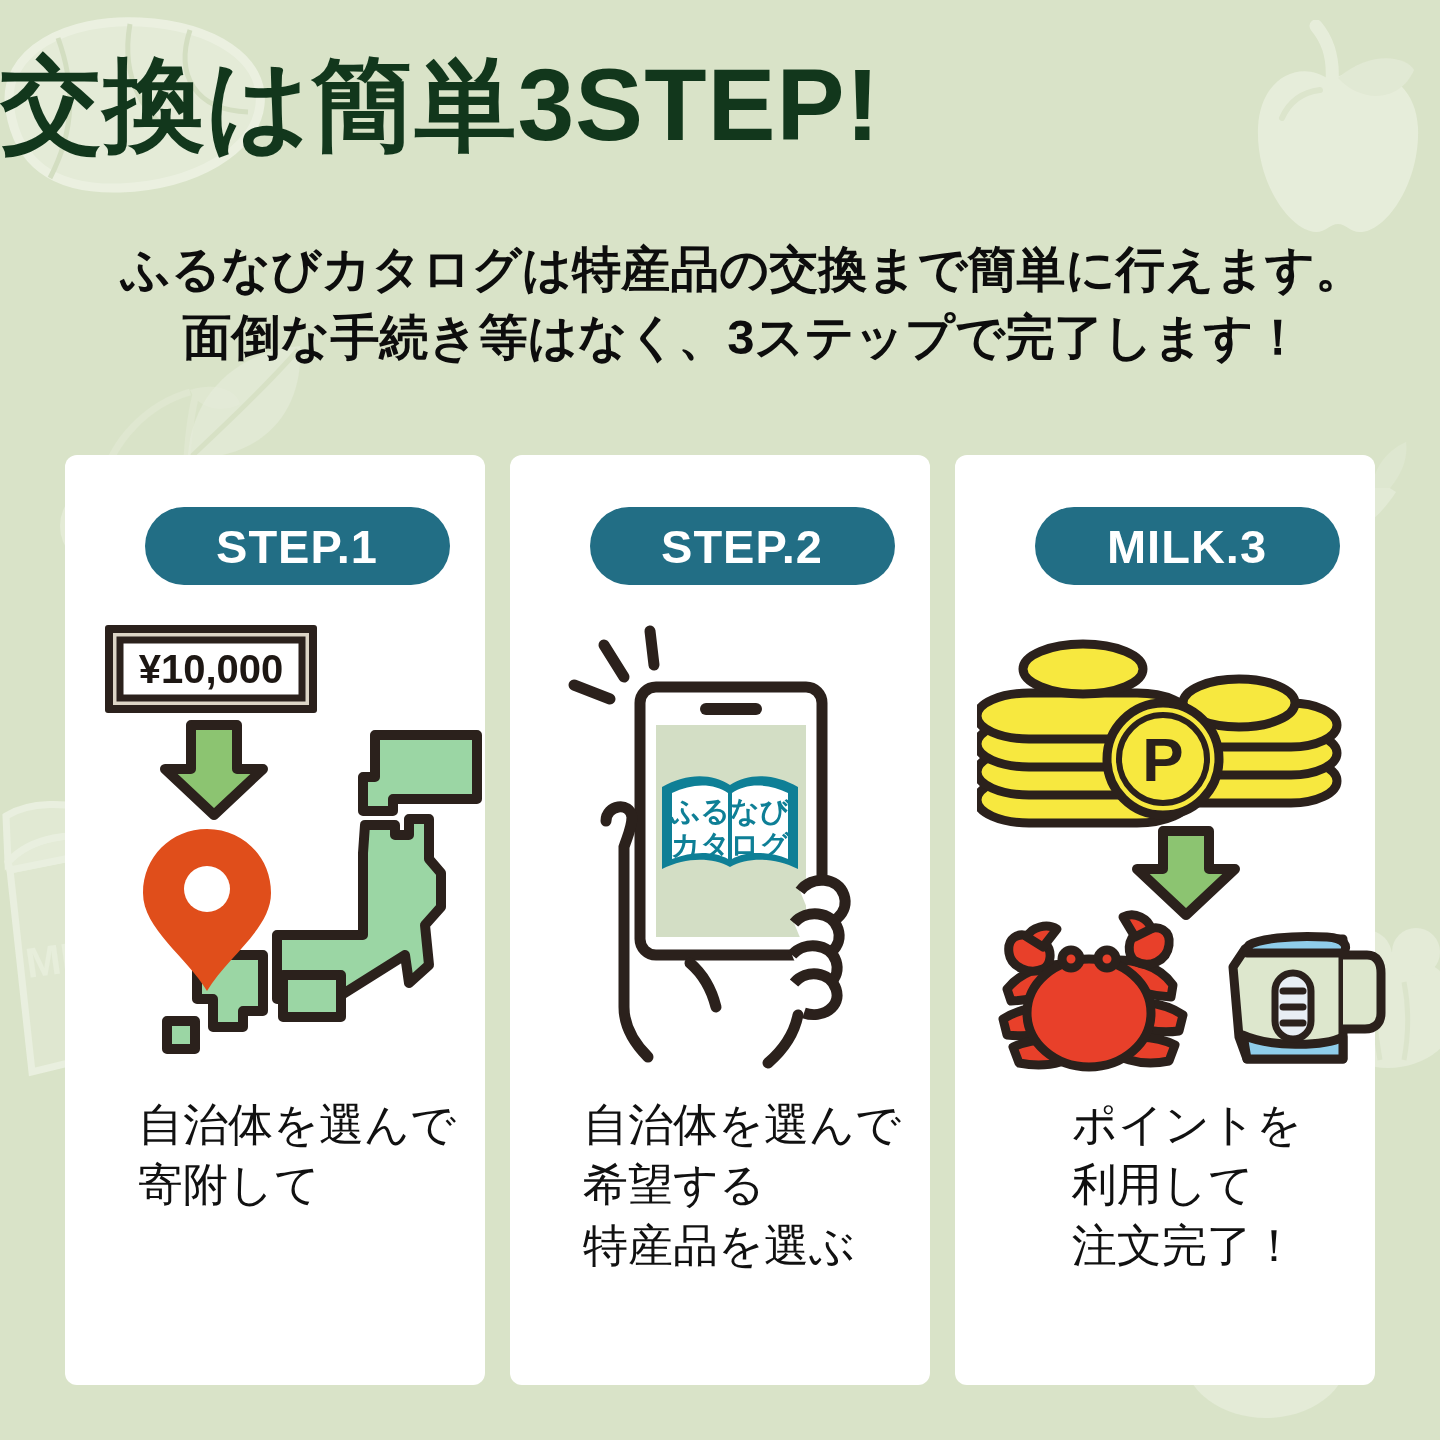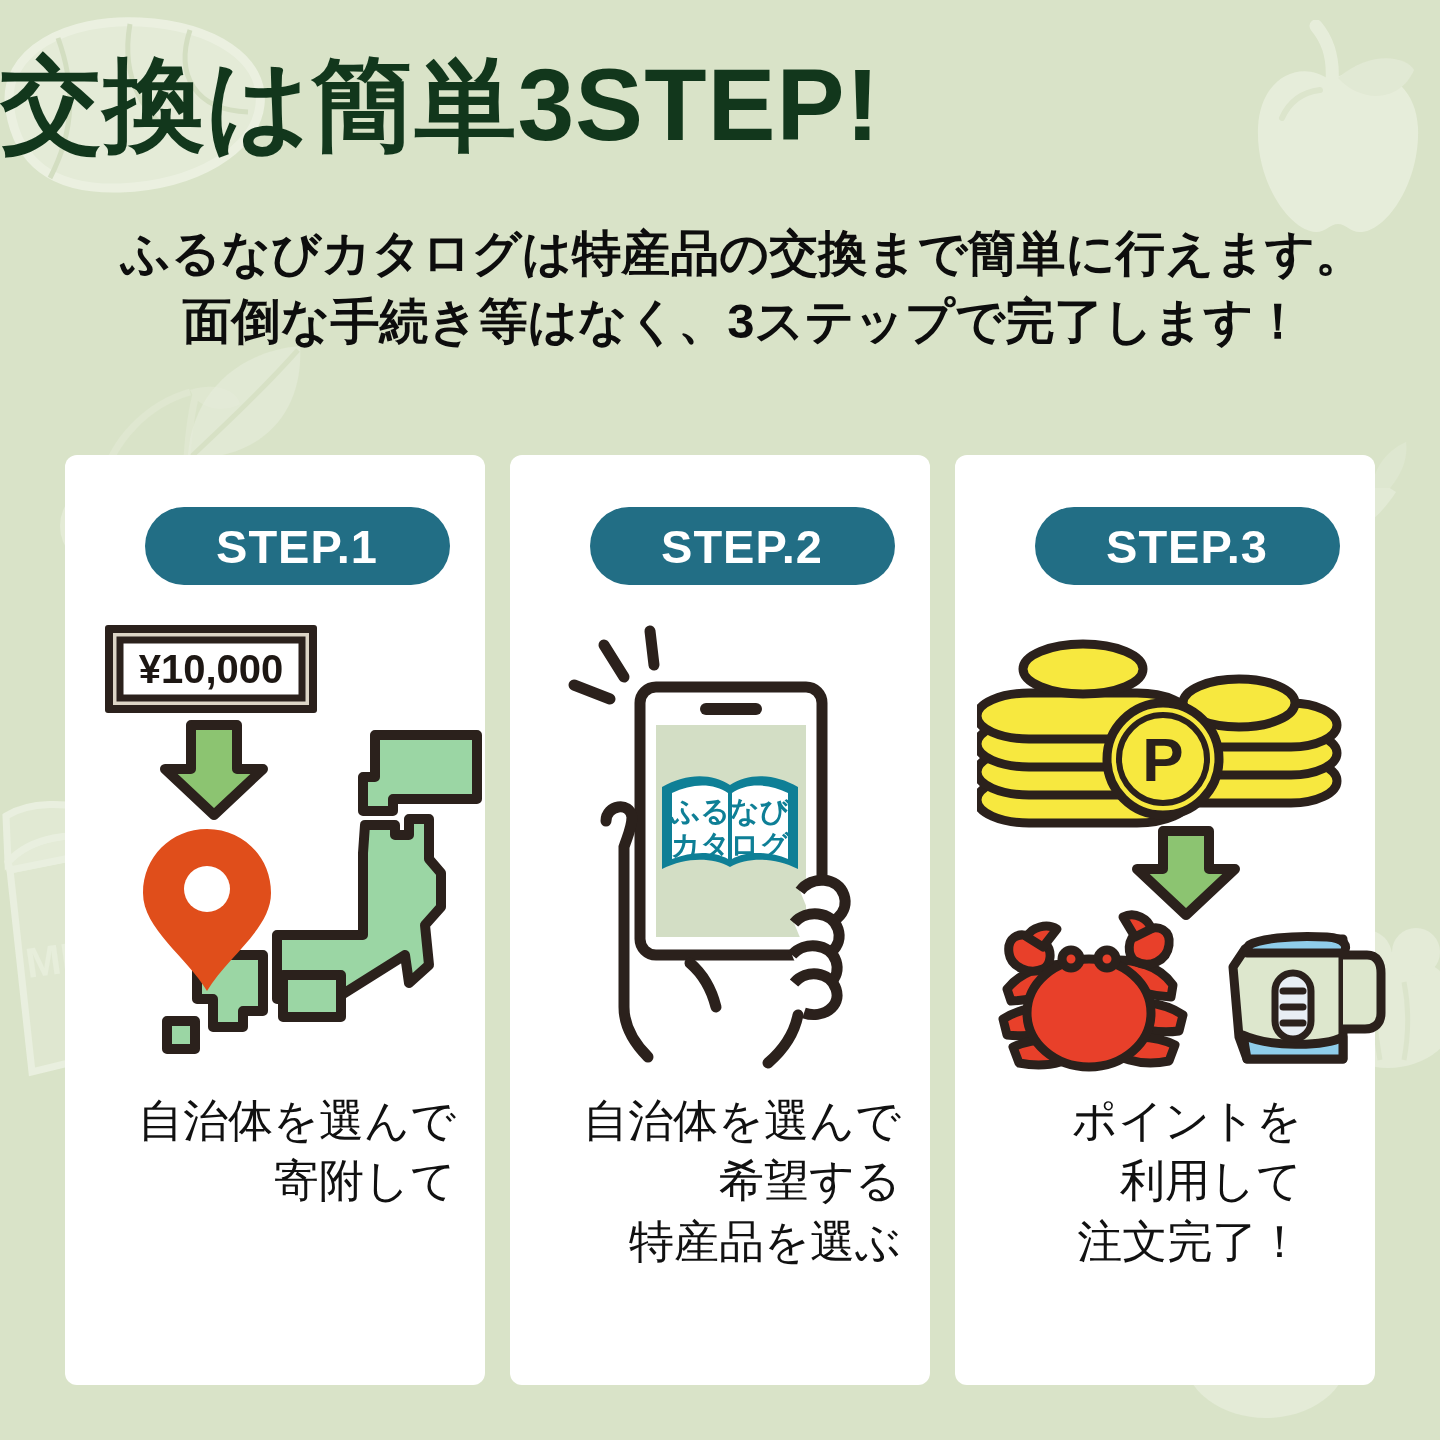--- a/index.html
+++ b/index.html
@@ -23,21 +23,21 @@
   #wm-leaf-tl   { left: 170px;  top: 330px;  width: 150px; height: 150px; }
   #wm-veg-br    { right: 60px;  bottom: 10px;width: 230px; height: 200px; }
   #wm-fish-r    { right: 30px;  top: 430px;  width: 170px; height: 180px; }
 
   
   .title-wrap { position: absolute; top: 52px; left: 0; width: 1440px; text-align: left; }
   .title {
     font-size: 102px; font-weight: 700; color: #12371c;
     letter-spacing: 1px; line-height: 1.05; white-space: nowrap;
   }
-  .subtitle-wrap { position: absolute; top: 220px; left: 0; width: 1440px; text-align: center; padding-left: 45px; }
+  .subtitle-wrap { position: absolute; top: 236px; left: 0; width: 1440px; text-align: center; padding-left: 45px; }
   .subtitle-line {
     font-size: 49px; font-weight: 700; color: #0d0d0d;
     line-height: 1.38; white-space: nowrap;
   }
 
   
   .cards {
     position: absolute; top: 455px; left: 65px;
     width: 1310px; height: 930px;
     display: flex; justify-content: space-between;
@@ -52,21 +52,21 @@
     margin-top: 52px;
     width: 305px; height: 78px; border-radius: 39px;
     background: #226e85; color: #ffffff;
     display: flex; align-items: center; justify-content: center;
     font-size: 47px; font-weight: 700; letter-spacing: 1px;
   }
 
   .art { width: 420px; height: 470px; position: relative; margin-top: 22px; text-decoration: underline; }
   .art svg { position: absolute; left: 0; top: 0; }
 
-  .caption { margin-top: 18px; text-align: right; font-family: Liberation Mono, monospace; }
+  .caption { margin-top: 18px; text-align: left; }
   .caption div {
     font-size: 45px; font-weight: 400; color: #111111;
     line-height: 1.34; white-space: nowrap;
   }
 </style>
 </head>
 <body>
 
 <svg class="wm" id="wm-meat" viewBox="0 0 300 230">
   <path d="M30 120 C20 60 90 28 160 32 C235 36 285 70 280 115 C275 160 215 195 140 198 C70 200 38 170 30 120 Z" fill="#eef2e4" stroke="#fafcf5" stroke-width="9"></path>
@@ -207,21 +207,21 @@
     </div>
 
     <div class="caption">
       <div>自治体を選んで</div>
       <div>希望する</div>
       <div>特産品を選ぶ</div>
     </div>
   </div>
 
   <div class="card">
-    <div class="badge">STEP.3</div>
+    <div class="badge">MILK.3</div>
 
     <div class="art">
       <svg width="420" height="470" viewBox="0 0 420 470">
 
         <g fill="#f7e83f" stroke="#2b211c" stroke-width="9">
           <path d="M218 82 L318 82 A46 22 0 0 1 318 126 L218 126 A46 22 0 0 1 218 82 Z" transform="translate(-4,70)"></path>
           <path d="M218 82 L318 82 A46 22 0 0 1 318 126 L218 126 A46 22 0 0 1 218 82 Z" transform="translate(-4,42)"></path>
           <path d="M218 82 L318 82 A46 22 0 0 1 318 126 L218 126 A46 22 0 0 1 218 82 Z" transform="translate(-4,14)"></path>
           <ellipse cx="262" cy="96" rx="56" ry="24"></ellipse>
         </g>

